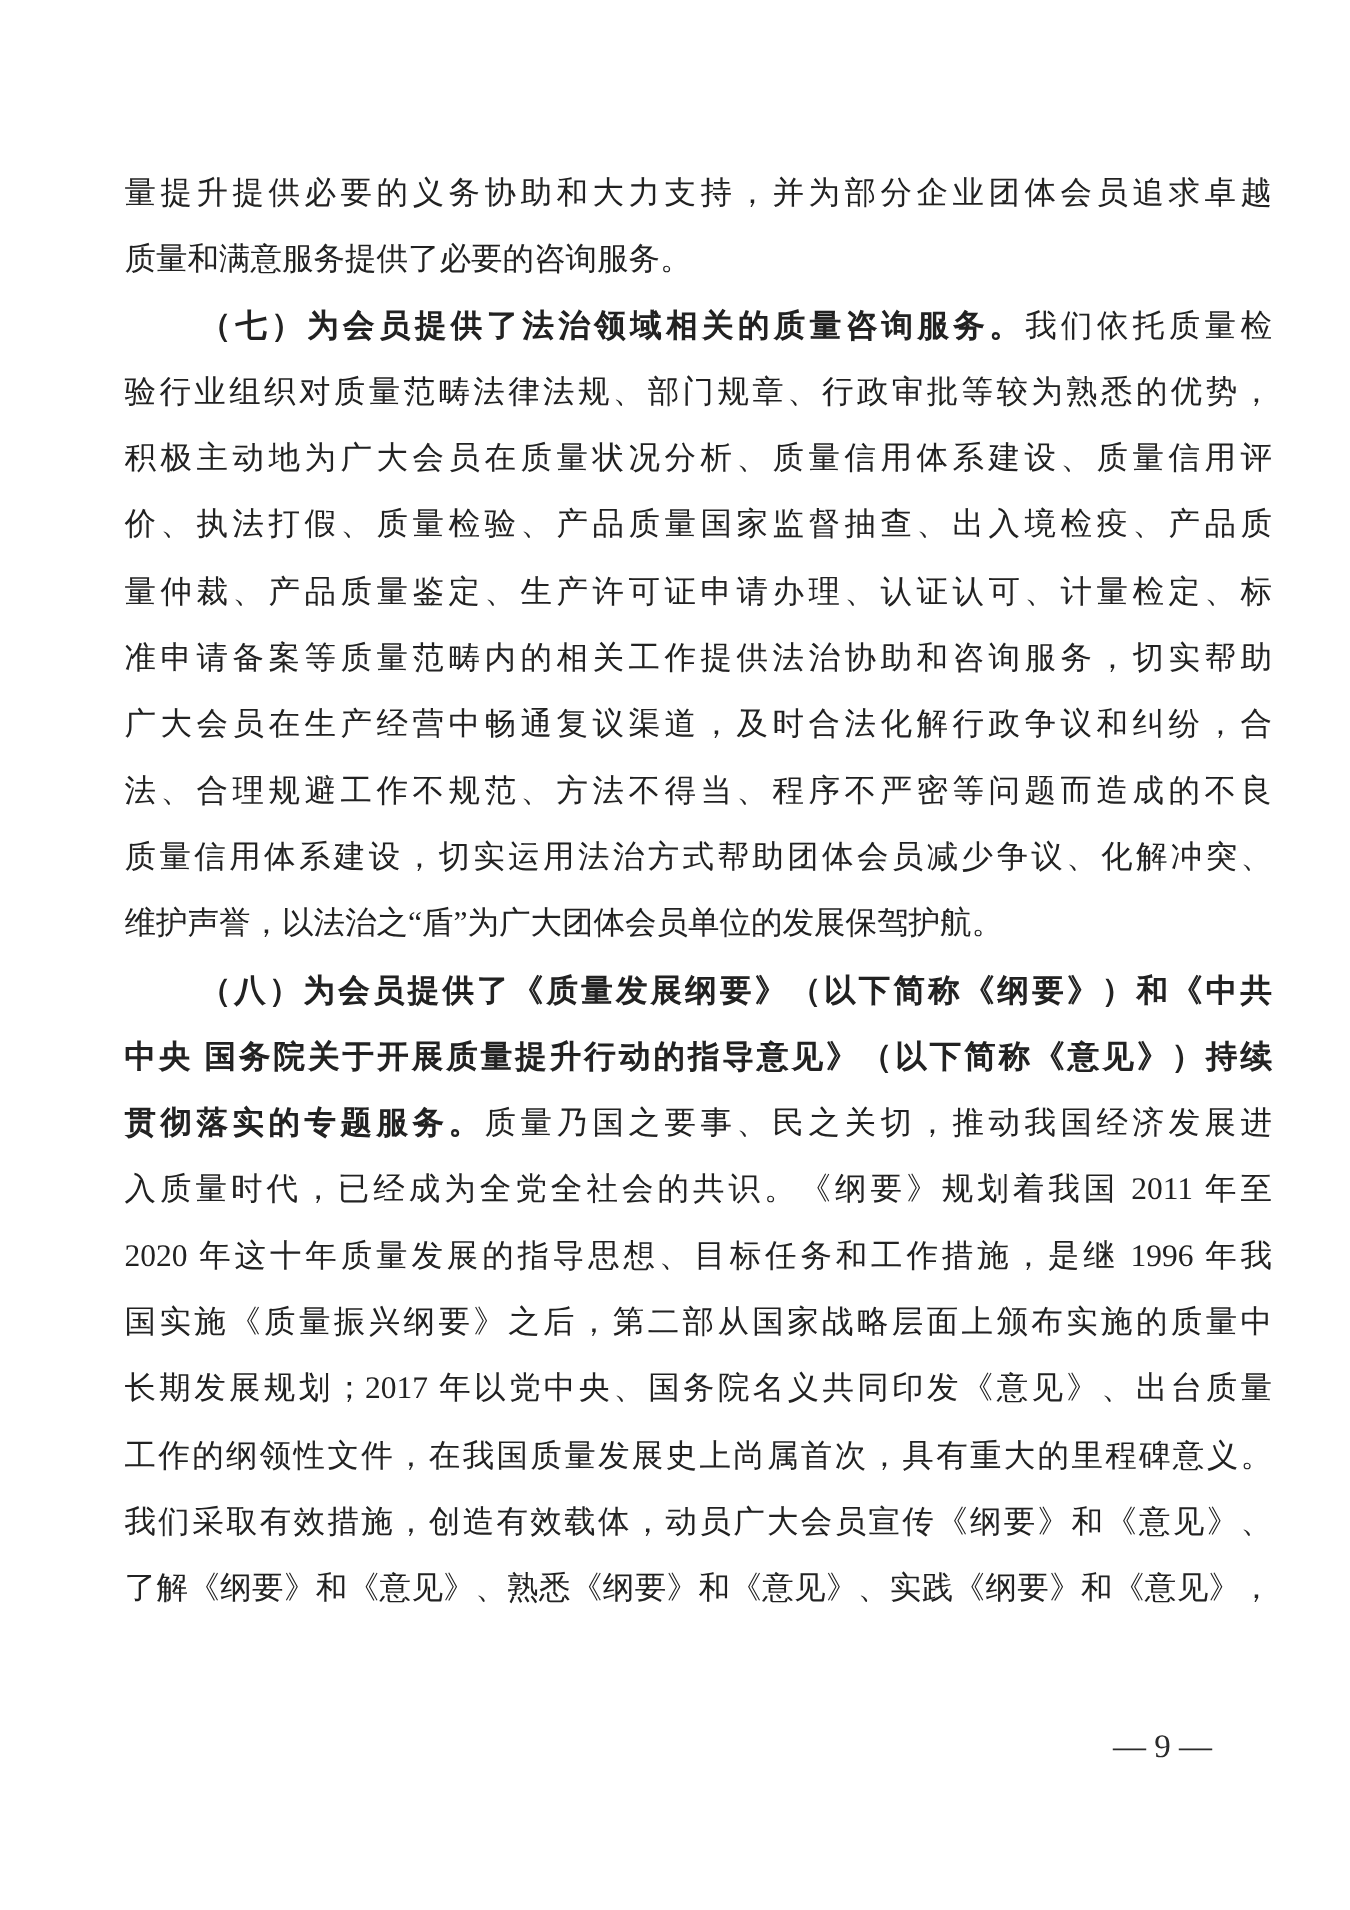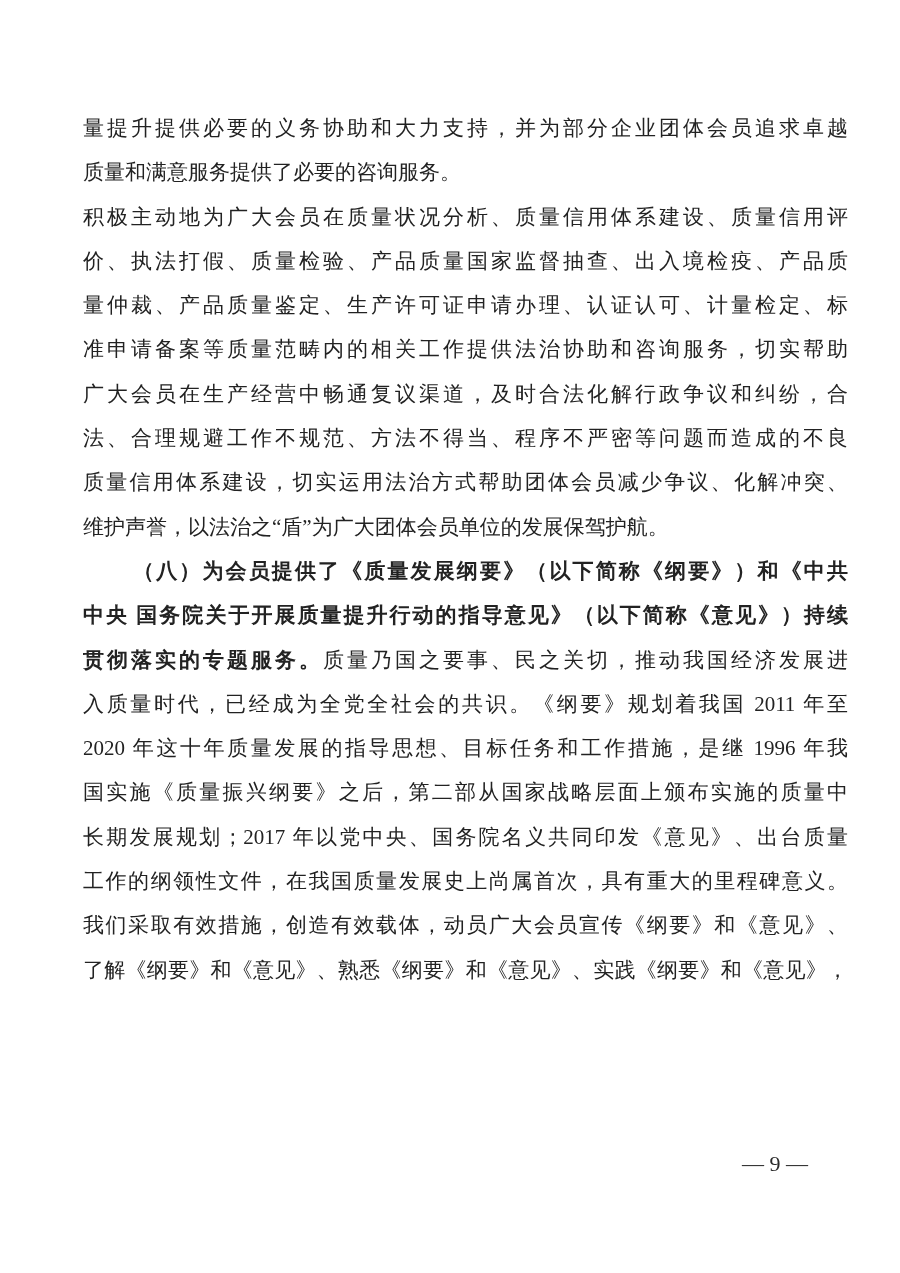--- a/index.html
+++ b/index.html
@@ -64,20 +64,22 @@
 </head>
 <body>
 
 <div class="page">
   <div class="text-block" id="text-block">
       <div class="paragraph">
         <div class="line"><span class="seg">量提升提供必要的义务协助和大力支持，并为部分企业团体会员追求卓越</span></div>
         <div class="line last"><span class="seg">质量和满意服务提供了必要的咨询服务。</span></div>
       </div>
       <div class="paragraph">
+        <div class="line indent"><span class="seg bold">（七）为会员提供了法治领域相关的质量咨询服务。</span><span class="seg">我们依托质量检</span></div>
+        <div class="line"><span class="seg">验行业组织对质量范畴法律法规、部门规章、行政审批等较为熟悉的优势，</span></div>
         <div class="line"><span class="seg">积极主动地为广大会员在质量状况分析、质量信用体系建设、质量信用评</span></div>
         <div class="line"><span class="seg">价、执法打假、质量检验、产品质量国家监督抽查、出入境检疫、产品质</span></div>
         <div class="line"><span class="seg">量仲裁、产品质量鉴定、生产许可证申请办理、认证认可、计量检定、标</span></div>
         <div class="line"><span class="seg">准申请备案等质量范畴内的相关工作提供法治协助和咨询服务，切实帮助</span></div>
         <div class="line"><span class="seg">广大会员在生产经营中畅通复议渠道，及时合法化解行政争议和纠纷，合</span></div>
         <div class="line"><span class="seg">法、合理规避工作不规范、方法不得当、程序不严密等问题而造成的不良</span></div>
         <div class="line"><span class="seg">质量信用体系建设，切实运用法治方式帮助团体会员减少争议、化解冲突、</span></div>
         <div class="line last"><span class="seg">维护声誉，以法治之“盾”为广大团体会员单位的发展保驾护航。</span></div>
       </div>
       <div class="paragraph">

